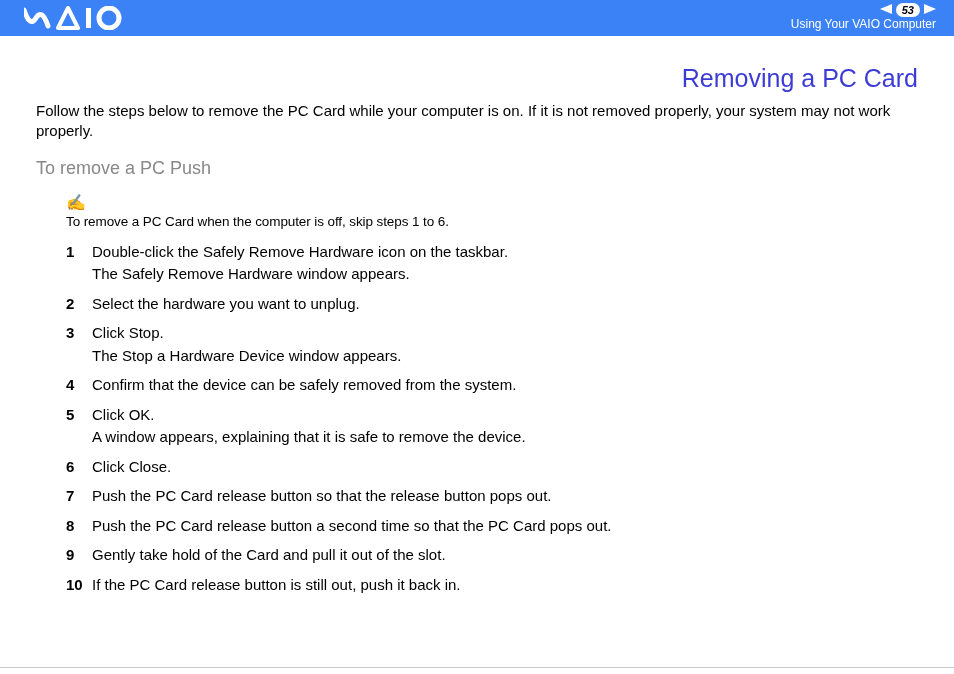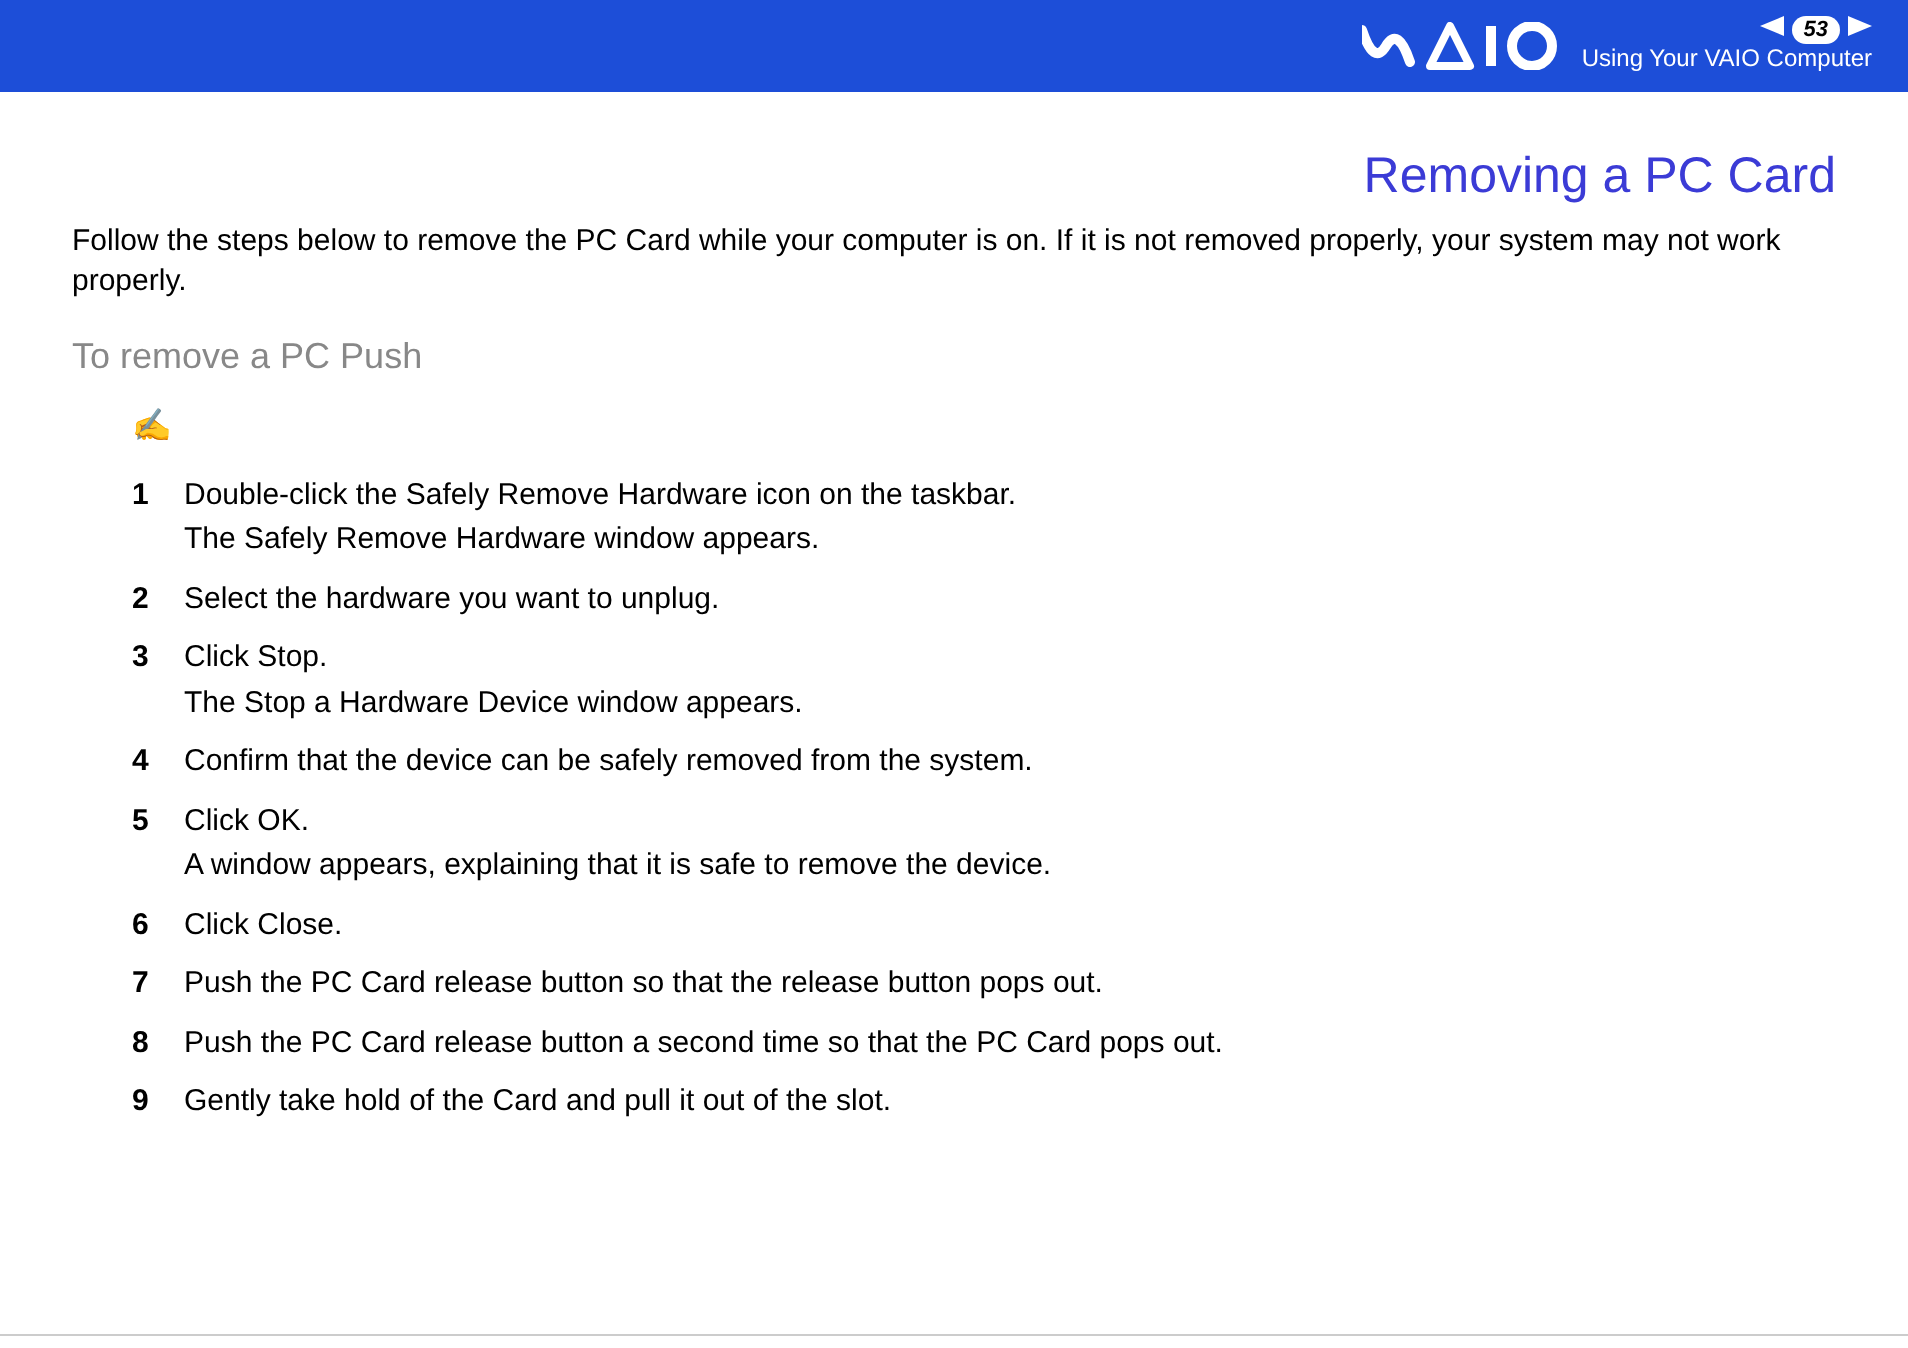--- a/index.html
+++ b/index.html
@@ -6,25 +6,25 @@
     margin: 0;
     padding: 0;
     font-family: Arial, Helvetica, sans-serif;
     width: 954px;
     height: 674px;
     background: #fff;
     color: #000;
     overflow: hidden;
   }
   .header {
-    background: #1d4ed8;
+    background: #3b82f6;
     color: #fff;
-    height: 46px;
-    display: flex;
-    justify-content: flex-end;
+    height: 36px;
+    display: flex;
+    justify-content: space-between;
     align-items: center;
     padding: 0 18px 0 24px;
   }
   .logo {
     display: flex;
     align-items: center;
     gap: 5px;
   }
   .nav-area {
     text-align: right;
@@ -148,20 +148,21 @@
   </div>
 </div>
 
 <div class="content">
   <h1>Removing a PC Card</h1>
   <p class="intro">Follow the steps below to remove the PC Card while your computer is on. If it is not removed properly, your system may not work properly.</p>
   <h2>To remove a PC Push</h2>
 
   <div class="note">
     <div class="note-icon">✍</div>
+    <div class="note-text">To remove a PC Card when the computer is off, skip steps 1 to 6.</div>
   </div>
 
   <div class="steps" id="steps-container">
       <div class="step">
         <div class="step-num">1</div>
         <div class="step-body">Double-click the <b>Safely Remove Hardware</b> icon on the taskbar.<br>The <b>Safely Remove Hardware</b> window appears.</div>
       </div>
       <div class="step">
         <div class="step-num">2</div>
         <div class="step-body">Select the hardware you want to unplug.</div>
@@ -187,16 +188,20 @@
         <div class="step-body">Push the PC Card release button so that the release button pops out.</div>
       </div>
       <div class="step">
         <div class="step-num">8</div>
         <div class="step-body">Push the PC Card release button a second time so that the PC Card pops out.</div>
       </div>
       <div class="step">
         <div class="step-num">9</div>
         <div class="step-body">Gently take hold of the Card and pull it out of the slot.</div>
       </div>
+      <div class="step">
+        <div class="step-num">10</div>
+        <div class="step-body">If the PC Card release button is still out, push it back in.</div>
+      </div>
     </div>
 </div>
 
 <div class="footer-line"></div>
 
 </body></html>

